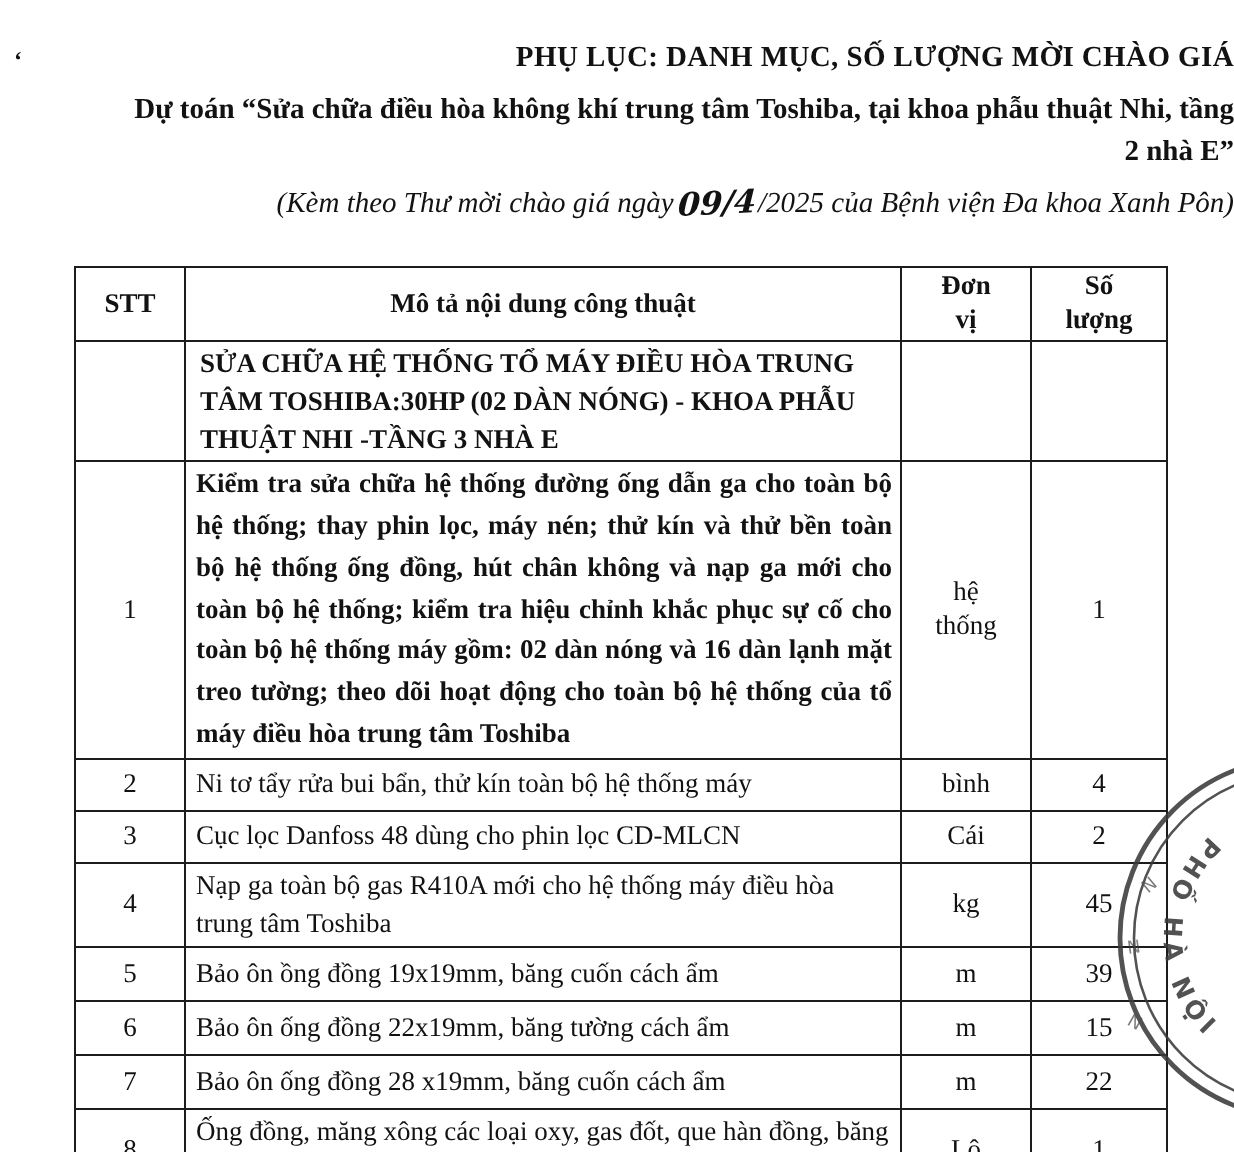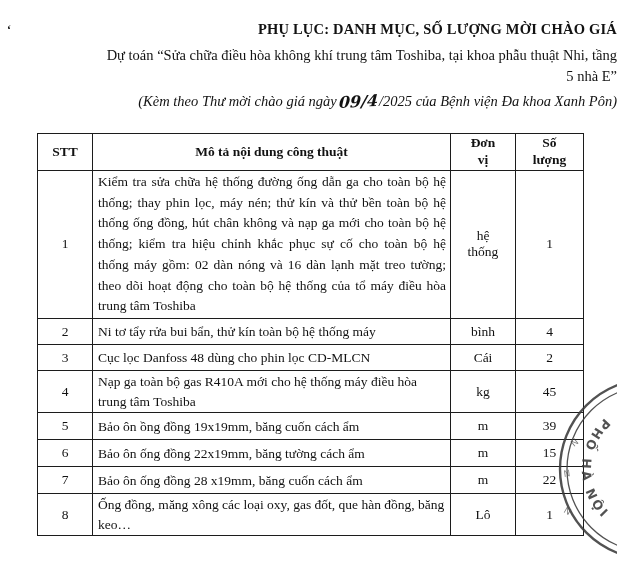--- a/index.html
+++ b/index.html
@@ -23,20 +23,21 @@
   .head { text-align: right; }
   .title {
     margin-top: 21px;
     font-size: 14.5px; font-weight: bold;
     letter-spacing: 0.2px;
   }
   .subtitle {
     margin-top: 7px;
     font-size: 14.5px;
     line-height: 1.45;
+    font-weight: bold;
   }
   .note {
     margin-top: 4px;
     font-size: 14.5px;
     font-style: italic;
   }
   .handwritten {
     display: inline-block;
     font-family: "DejaVu Serif", serif;
     font-style: italic; font-weight: bold;
@@ -70,20 +71,21 @@
   tr.section-row td.desc-cell {
     font-weight: bold;
     line-height: 1.42;
     padding-left: 7px;
   }
   td.desc-cell { line-height: 1.45; }
   tr.row-1 td.desc-cell {
     text-align: justify;
     line-height: 1.54;
     padding-right: 4px;
+    font-weight: bold;
   }
   .stamp {
     position: absolute;
     left: 550px; top: 378px;
     width: 140px; height: 140px;
     pointer-events: none;
     opacity: 0.88;
   }
   .stamp text {
     font-family: "DejaVu Sans", sans-serif;
@@ -94,21 +96,21 @@
 <body>
 
 <div class="doc">
 
   <span class="corner-mark">‘</span>
 
   <div class="head">
     <div class="title">PHỤ LỤC: DANH MỤC, SỐ LƯỢNG MỜI CHÀO GIÁ</div>
     <div class="subtitle">
       <span>Dự toán “Sửa chữa điều hòa không khí trung tâm Toshiba, tại khoa phẫu thuật Nhi, tầng</span><br>
-      <span>5 nhà E”</span>
+      <span>2 nhà E”</span>
     </div>
     <div class="note">
       <span>(Kèm theo Thư mời chào giá ngày</span><span class="handwritten">09/4</span><span>/2025 của Bệnh viện Đa khoa Xanh Pôn)</span>
     </div>
   </div>
 
   <table class="listing">
     <colgroup>
       <col class="c-stt">
         <col class="c-desc">
@@ -120,20 +122,26 @@
         <td class="th-cell">STT</td>
         <td class="th-cell">Mô tả nội dung công thuật</td>
         <td class="th-cell">
             <div class="narrow-wrap unit-h">Đơn vị</div>
           </td>
         <td class="th-cell">
             <div class="narrow-wrap">Số lượng</div>
           </td>
       </tr>
 
+      <tr class="section-row" style="height:59px;">
+        <td class="center"></td>
+        <td class="desc-cell">SỬA CHỮA HỆ THỐNG TỔ MÁY ĐIỀU HÒA TRUNG TÂM TOSHIBA:30HP (02 DÀN NÓNG) - KHOA PHẪU THUẬT NHI -TẦNG 3 NHÀ E</td>
+        <td class="center"></td>
+        <td class="center"></td>
+      </tr>
 
       <tr class="row-1" style="height:146px;">
         <td class="center">1</td>
         <td class="desc-cell">Kiểm tra sửa chữa hệ thống đường ống dẫn ga cho toàn bộ hệ thống; thay phin lọc, máy nén; thử kín và thử bền toàn bộ hệ thống ống đồng, hút chân không và nạp ga mới cho toàn bộ hệ thống; kiểm tra hiệu chỉnh khắc phục sự cố cho toàn bộ hệ thống máy gồm: 02 dàn nóng và 16 dàn lạnh mặt treo tường; theo dõi hoạt động cho toàn bộ hệ thống của tổ máy điều hòa trung tâm Toshiba</td>
         <td class="center">
             <div class="narrow-wrap">hệ thống</div>
           </td>
         <td class="center">1</td>
       </tr>
 

